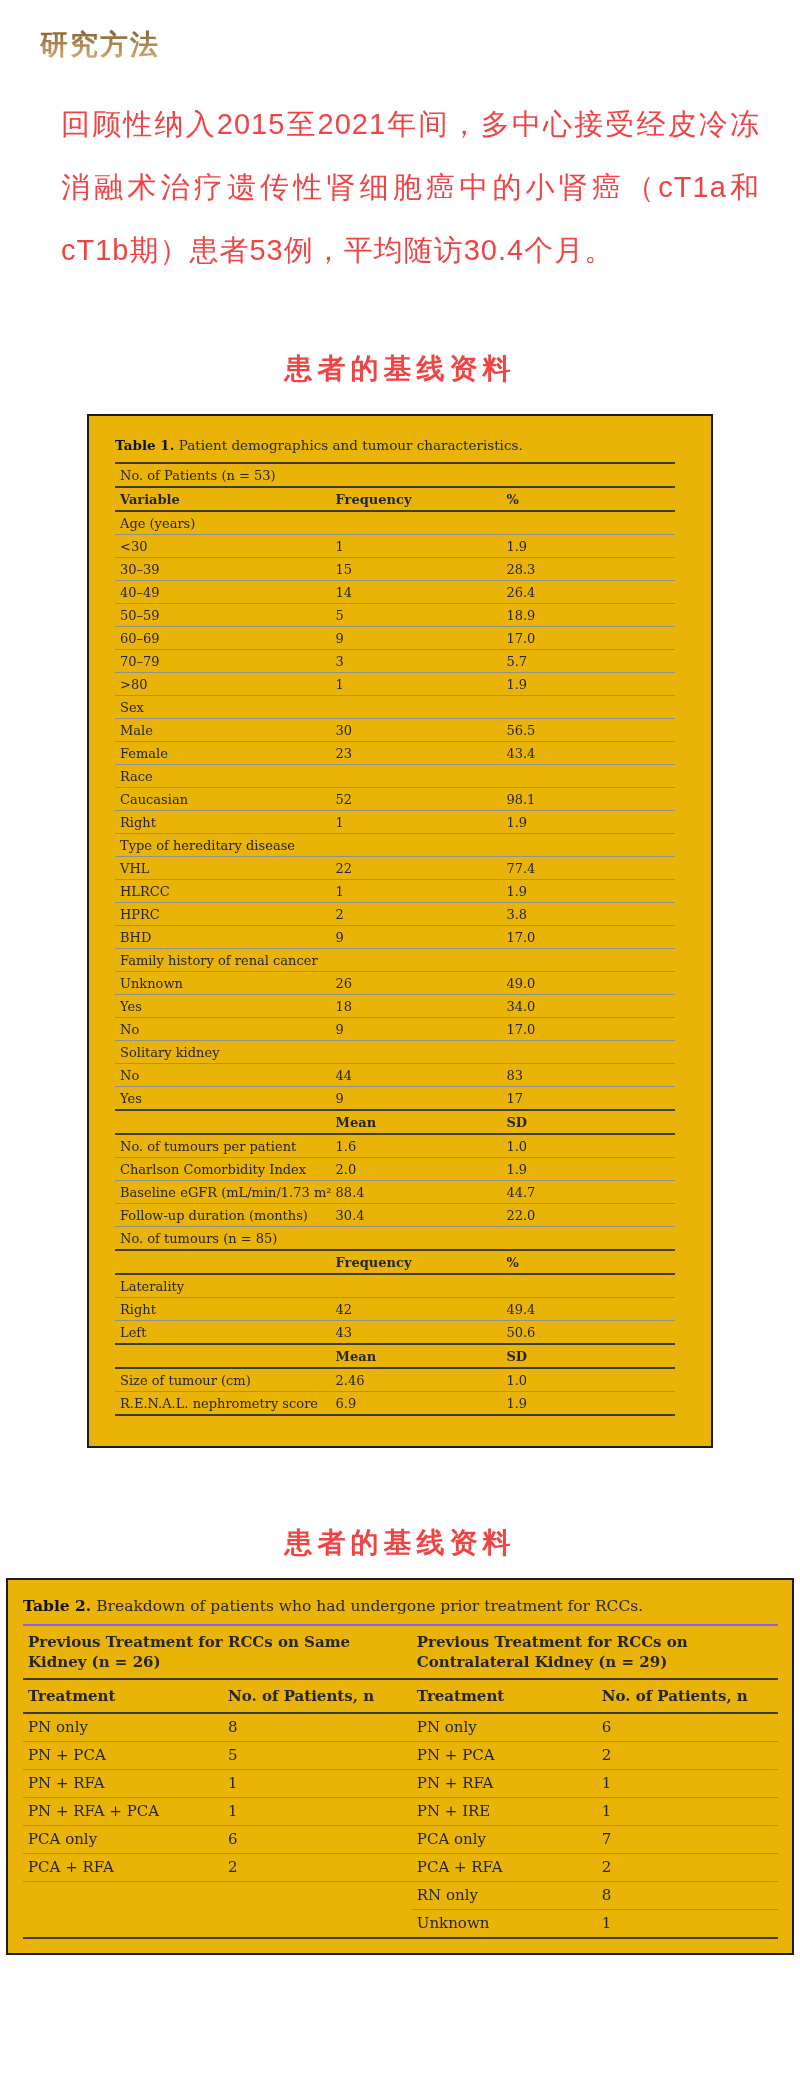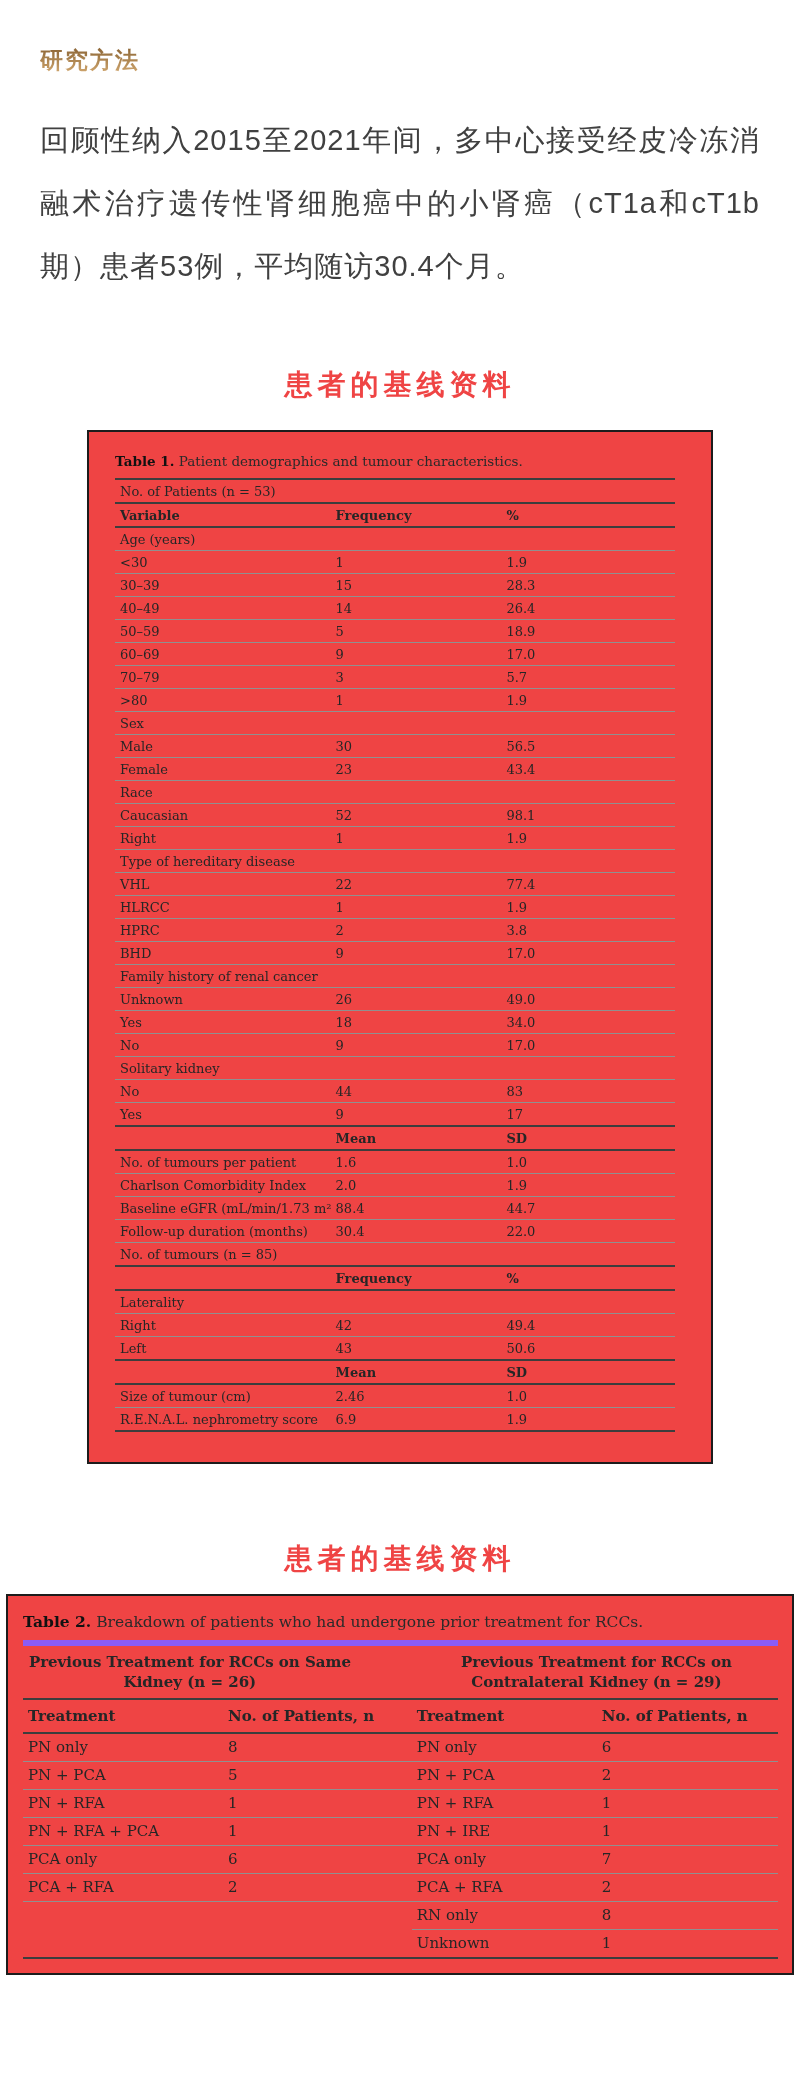--- a/index.html
+++ b/index.html
@@ -4,50 +4,50 @@
 <style>
   * { margin:0; padding:0; box-sizing:border-box; }
   html,body { background:#ffffff; }
   body {
     width:800px; height:2078px; overflow:hidden; position:relative;
     font-family:"Liberation Sans", sans-serif;
   }
 
   
   .method-heading{
-    margin:43px 0 0 40px;
-    font-family:Liberation Serif, serif;
-    font-size:23px; font-weight:bold; letter-spacing:2px;
+    margin:27px 0 0 40px;
+    font-family:Liberation Sans, sans-serif;
+    font-size:28px; font-weight:bold; letter-spacing:2px;
     color:#b3854e; width:max-content; line-height:36px;
   }
   @supports (-webkit-background-clip:text){
     .method-heading{
       background:linear-gradient(180deg,#8d6737 15%, #d6ac73 90%);
       -webkit-background-clip:text;
       -webkit-text-fill-color:transparent;
     }
   }
 
   
   .intro{
-    margin:30px 40px 0 40px;
+    margin:30px 40px 0 61px;
     font-size:29px; line-height:63px; letter-spacing:1px;
-    color:#404040; text-align:justify;
+    color:#ef4444; text-align:justify;
   }
 
   
   .gold-heading{
     text-align:center; font-size:28px; font-weight:bold;
     letter-spacing:5px; color:#ef4444; line-height:34px;
   }
   .gold-heading.first{ margin-top:70px; }
   .gold-heading.second{ margin-top:78px; }
 
   
-  .card{ background:#ef4444; border:2px solid #1c1c1c; }
+  .card{ background:#eab308; border:2px solid #1c1c1c; }
   .card1{ width:626px; margin:28px auto 0 auto; padding:20px 36px 30px 26px; }
   .card2{ width:788px; margin:18px auto 0 auto; padding:16px 14px 14px 15px; }
 
   .tcaption{
     font-family:"DejaVu Serif", serif; color:#2a2a2a; text-align:left;
   }
   .card1 .tcaption{ font-size:13.5px; line-height:18px; margin-bottom:8px; }
   .card2 .tcaption{ font-size:15.5px; line-height:20px; margin-bottom:8px; }
   .tcaption b{ color:#111; }
 
@@ -65,21 +65,21 @@
   .t1 tr:last-child td{ border-bottom:2px solid #3d3d3d; }
   .t1 tr.t td{ font-weight:normal; border-bottom:2px solid #3d3d3d; }
   .t1 tr.b td{ font-weight:bold; border-top:2px solid #3d3d3d; border-bottom:2px solid #3d3d3d; }
 
   
   .t2{ font-size:15px; }
   .t2 th{
     text-align:left; font-weight:bold; vertical-align:top;
     padding:6px 2px 6px 5px; line-height:20px;
   }
-  .t2 tr.group th{ border-top:6px solid #8b5cf6; border-bottom:2px solid #3d3d3d;text-align:center; }
+  .t2 tr.group th{ border-top:2px solid #8b5cf6; border-bottom:2px solid #3d3d3d; }
   .t2 tr.group th:first-child{ padding-right:60px; }
   .t2 tr.cols th{ border-bottom:2px solid #3d3d3d; padding:6px 2px 6px 5px; }
   .t2 td{
     border-bottom:1px solid #909090;
     padding:5px 2px 5px 5px; line-height:17px;
     overflow:hidden; white-space:nowrap;
   }
   .t2 tr.ro td:nth-child(1), .t2 tr.ro td:nth-child(2){ border-bottom-color:transparent; }
   .t2 tr.end td{ border-bottom:2px solid #3d3d3d; }
 </style>

